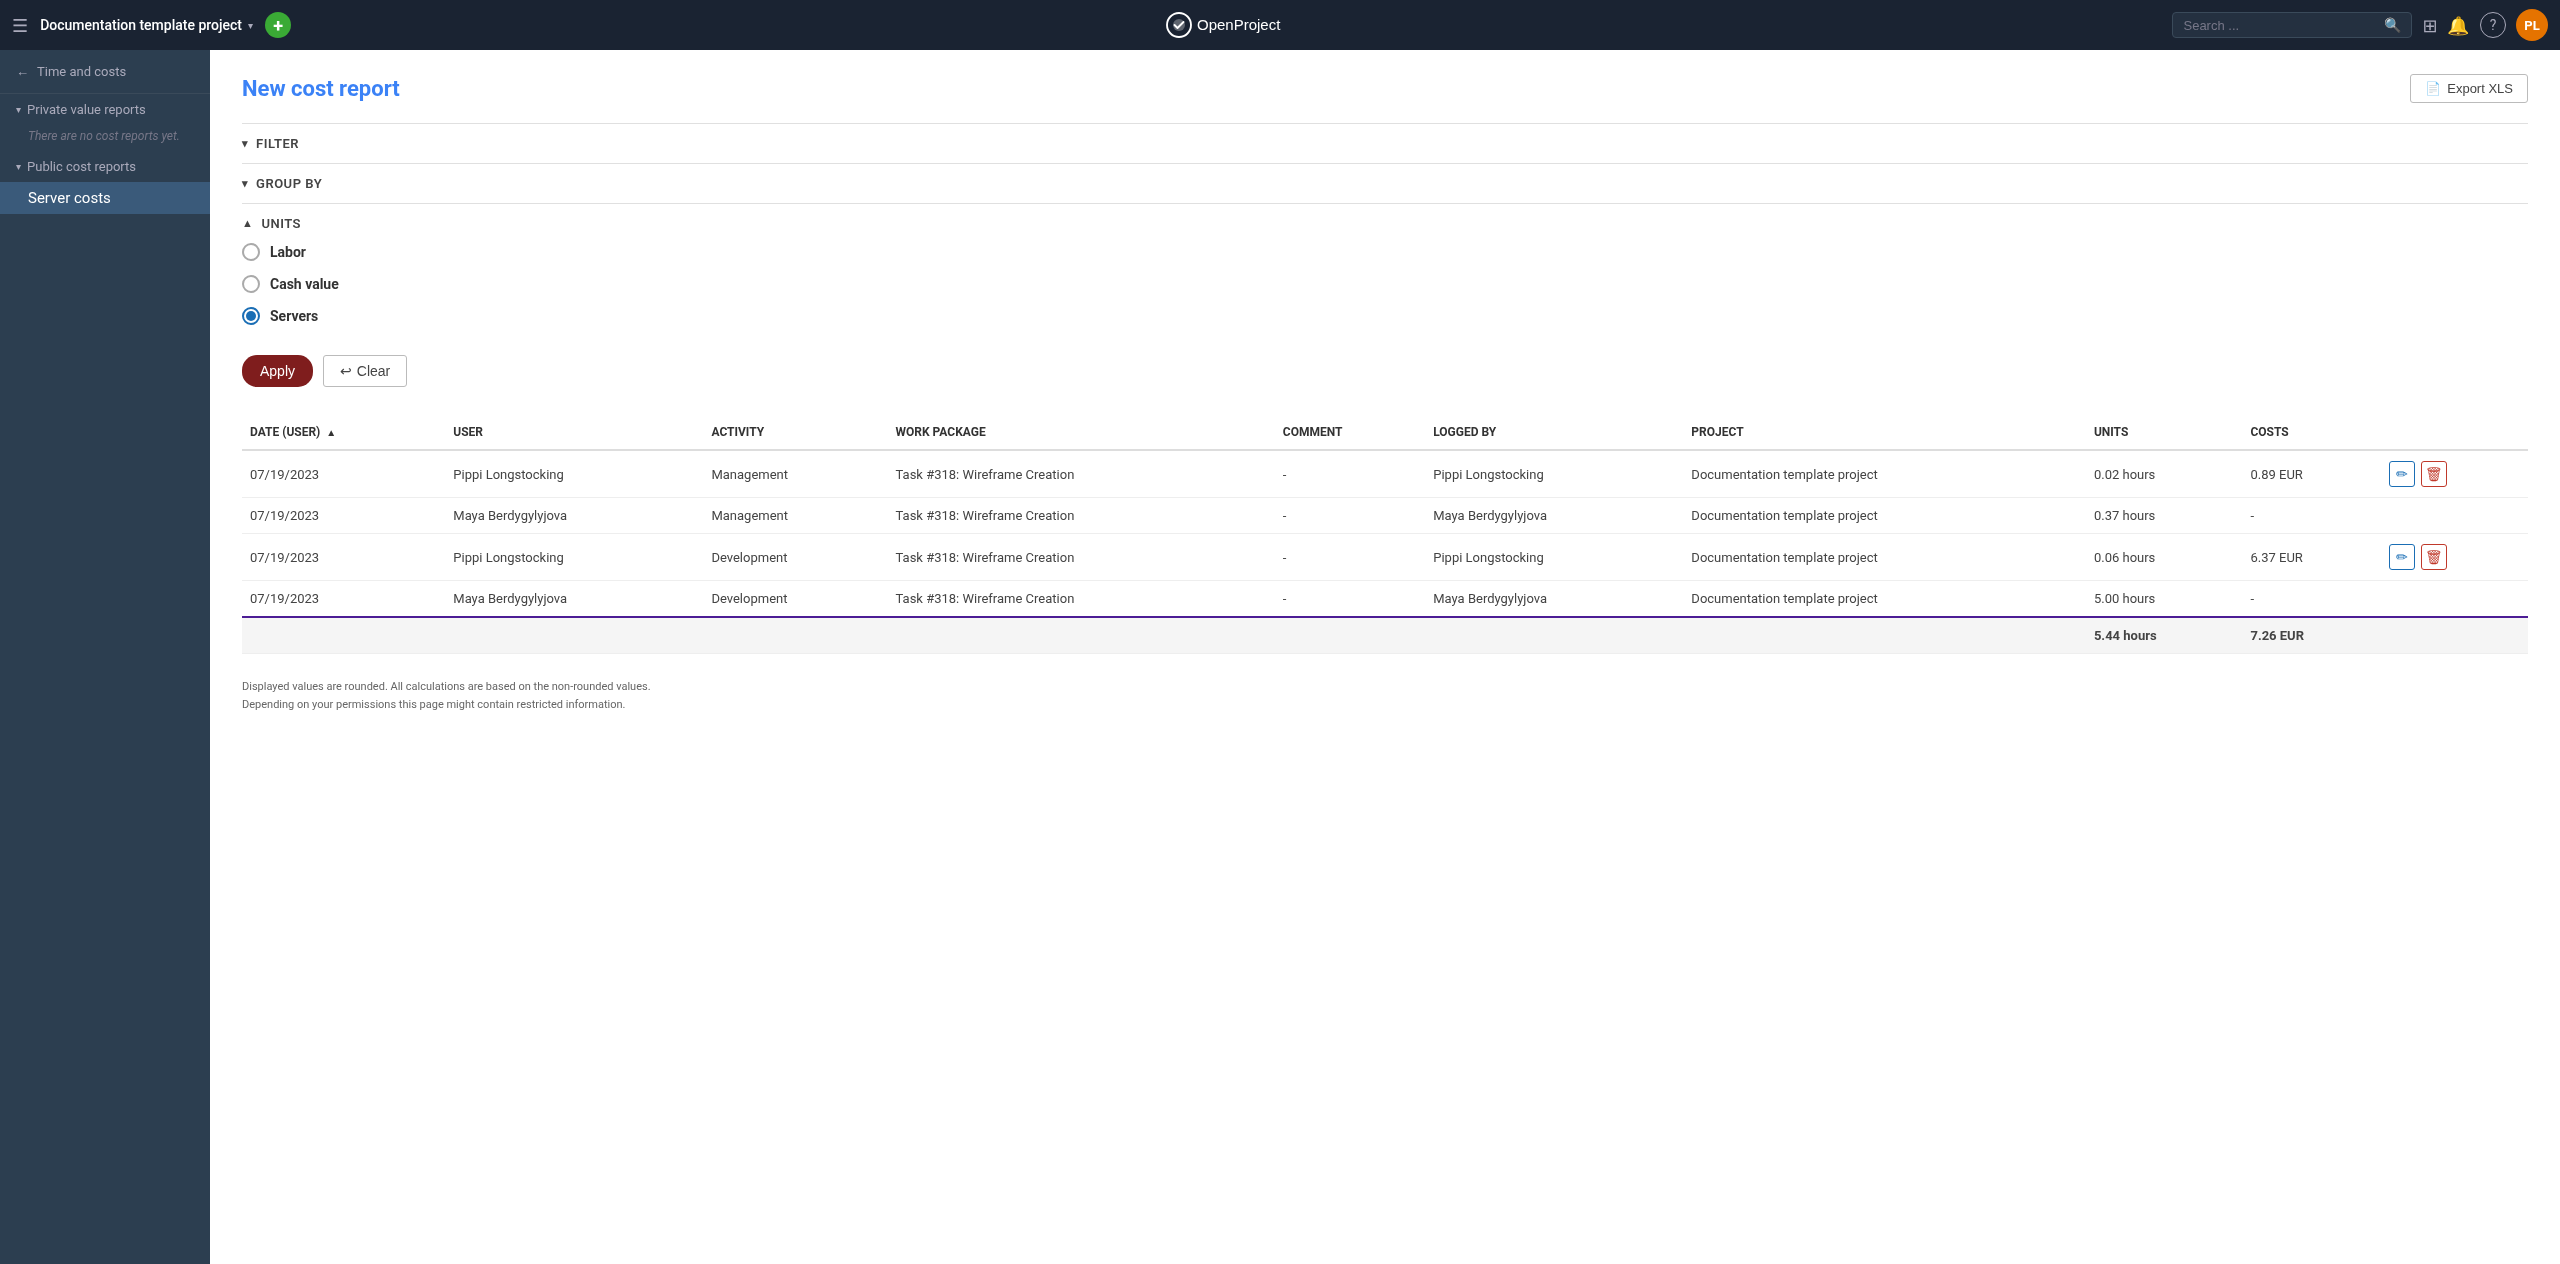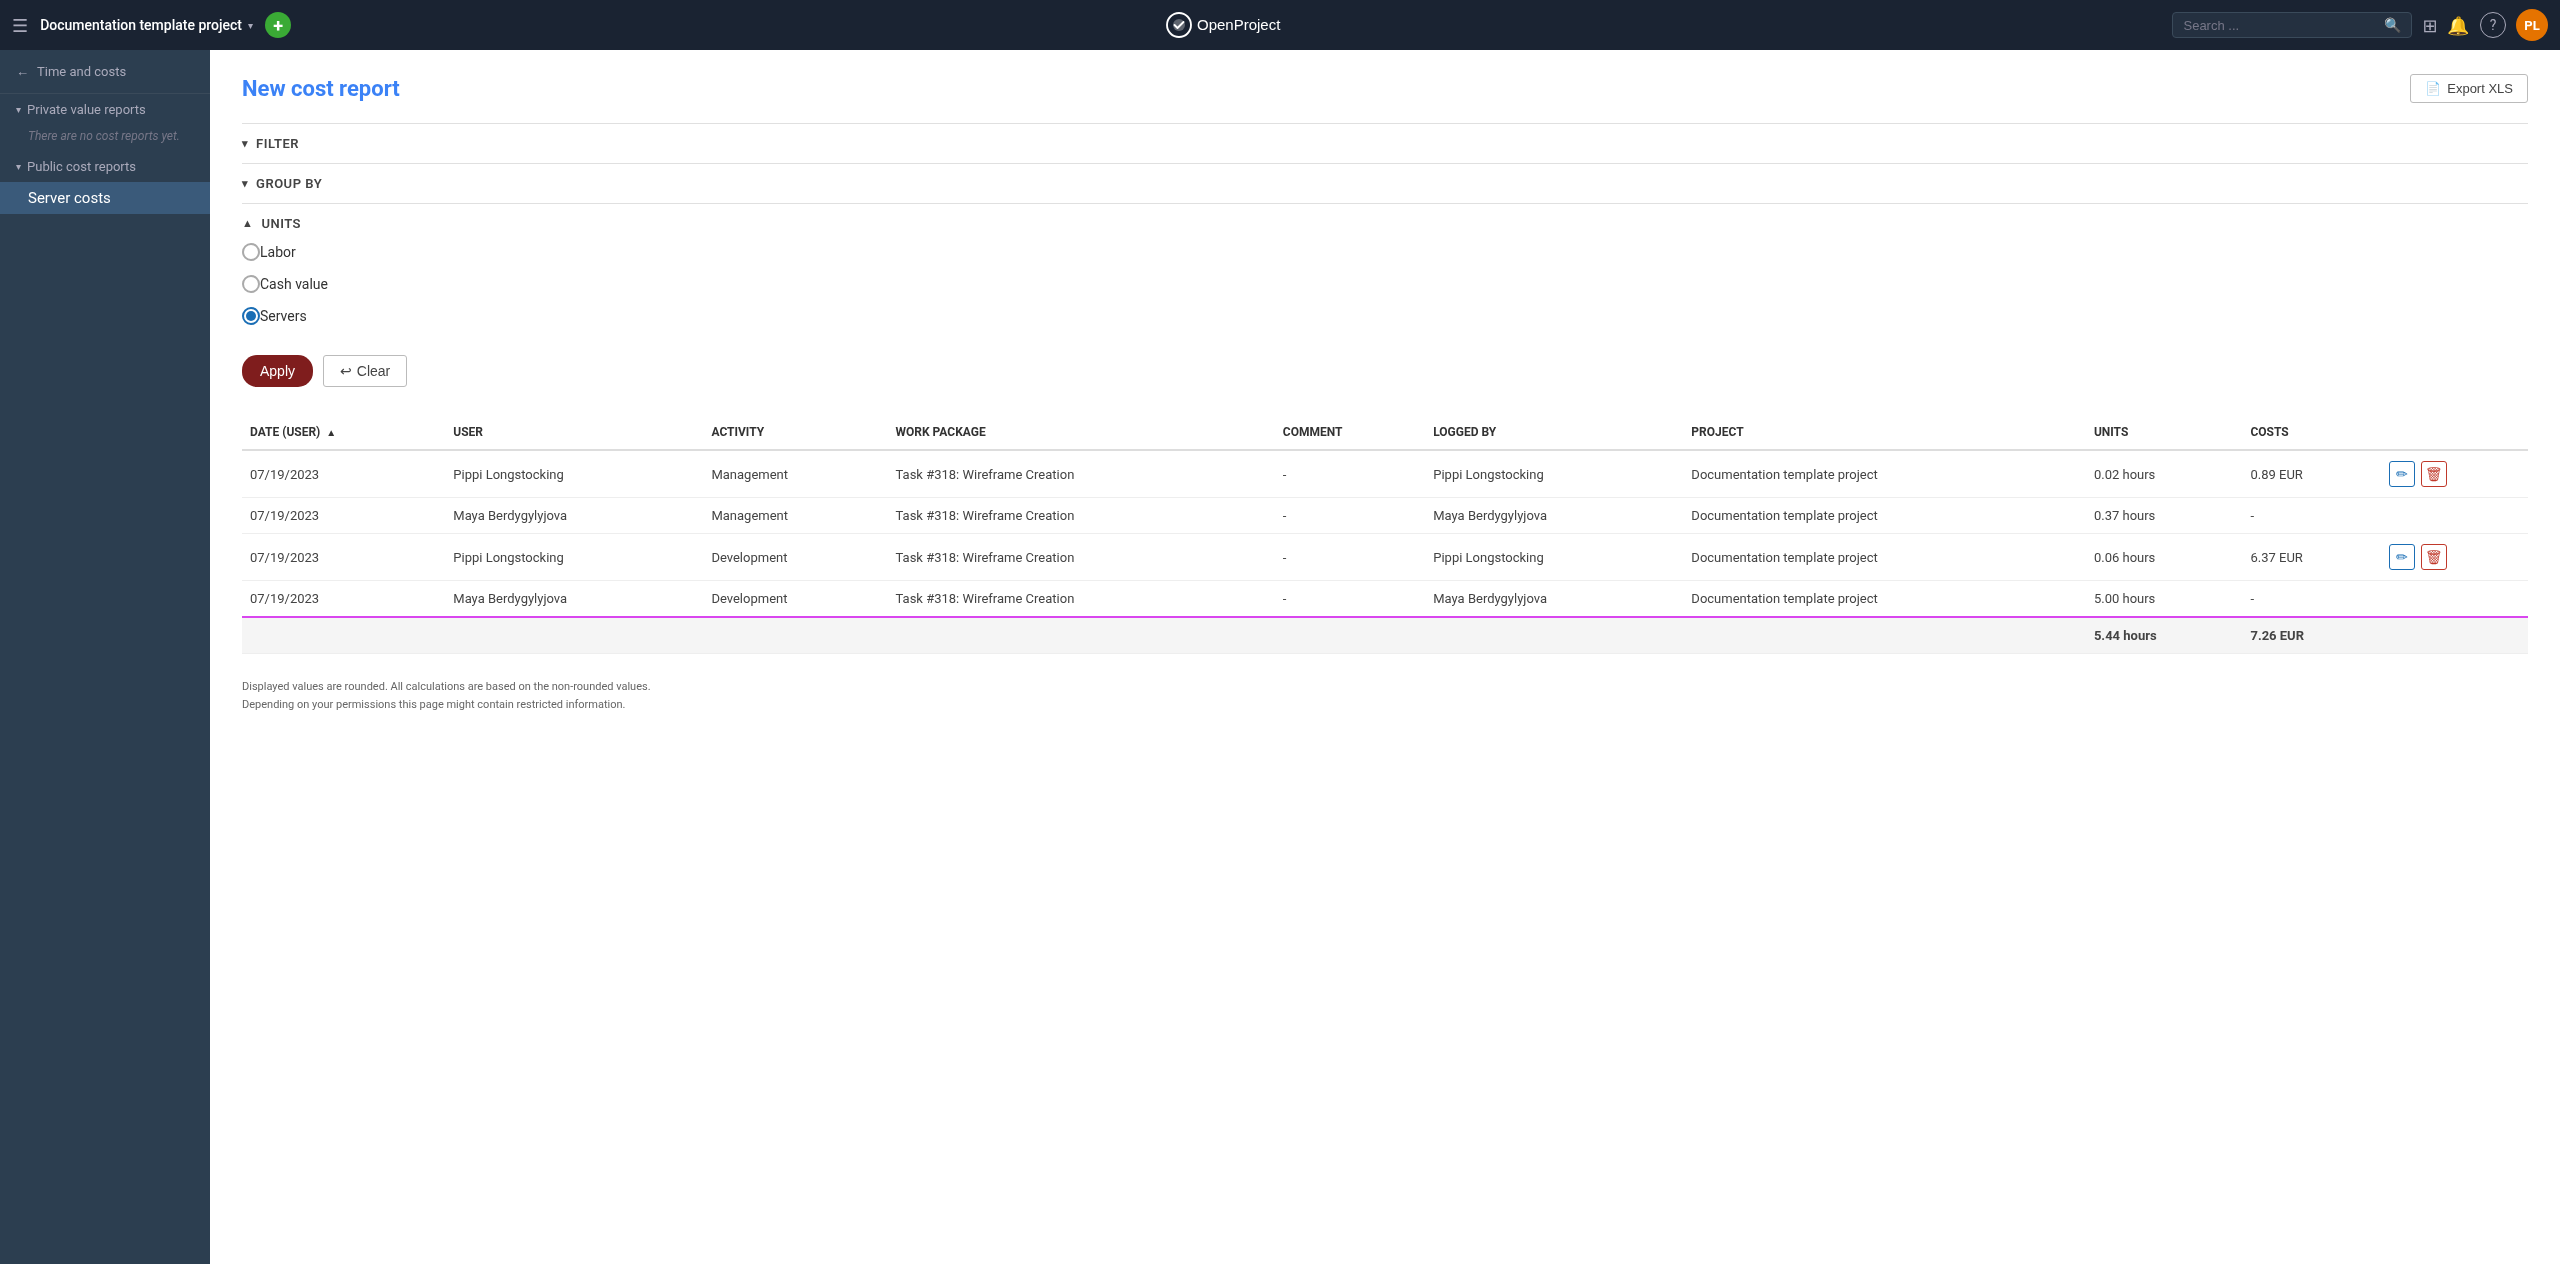--- a/index.html
+++ b/index.html
@@ -114,21 +114,21 @@
     .section-header {
       display: flex; align-items: center; gap: 8px;
       font-size: 13px; font-weight: 600; color: #444;
       cursor: pointer; letter-spacing: 0.5px;
       text-transform: uppercase;
     }
     .section-chevron { font-size: 11px; }
 
     
     .units-list { padding: 12px 0 4px; display: flex; flex-direction: column; gap: 14px; }
-    .radio-option { display: flex; align-items: center; font-size: 14px; color: #333; cursor: pointer; }
+    .radio-option { display: flex; align-items: center; gap: 10px; font-size: 14px; color: #333; cursor: pointer; font-weight: bold; }
     .radio-circle {
       width: 18px; height: 18px; border-radius: 50%;
       border: 2px solid #aaa; background: #fff;
       display: flex; align-items: center; justify-content: center;
       flex-shrink: 0;
     }
     .radio-circle.checked { border-color: #1a6eb5; }
     .radio-circle.checked::after {
       content: ''; width: 10px; height: 10px;
       border-radius: 50%; background: #1a6eb5;
@@ -162,21 +162,21 @@
     }
     .link-cell { color: #1a6eb5; cursor: pointer; }
     .action-icons { display: flex; gap: 6px; }
     .icon-btn {
       width: 26px; height: 26px; border-radius: 3px;
       display: flex; align-items: center; justify-content: center;
       cursor: pointer; font-size: 14px;
     }
     .icon-btn.edit { border: 1px solid #1a6eb5; color: #1a6eb5; }
     .icon-btn.del { border: 1px solid #c0392b; color: #c0392b; }
-    .totals-row td { font-weight: 700; background: #f5f5f5; border-top: 2px solid #d946ef; }
+    .totals-row td { font-weight: 700; background: #f5f5f5; border-top: 2px solid #4c1d95; }
     .footer-note {
       margin-top: 24px; font-size: 11px; color: #666; line-height: 1.6;
     }
   </style>
 </head>
 <body>
 
 <nav class="topbar">
   <span class="topbar-hamburger">☰</span>
   <div class="topbar-project">

